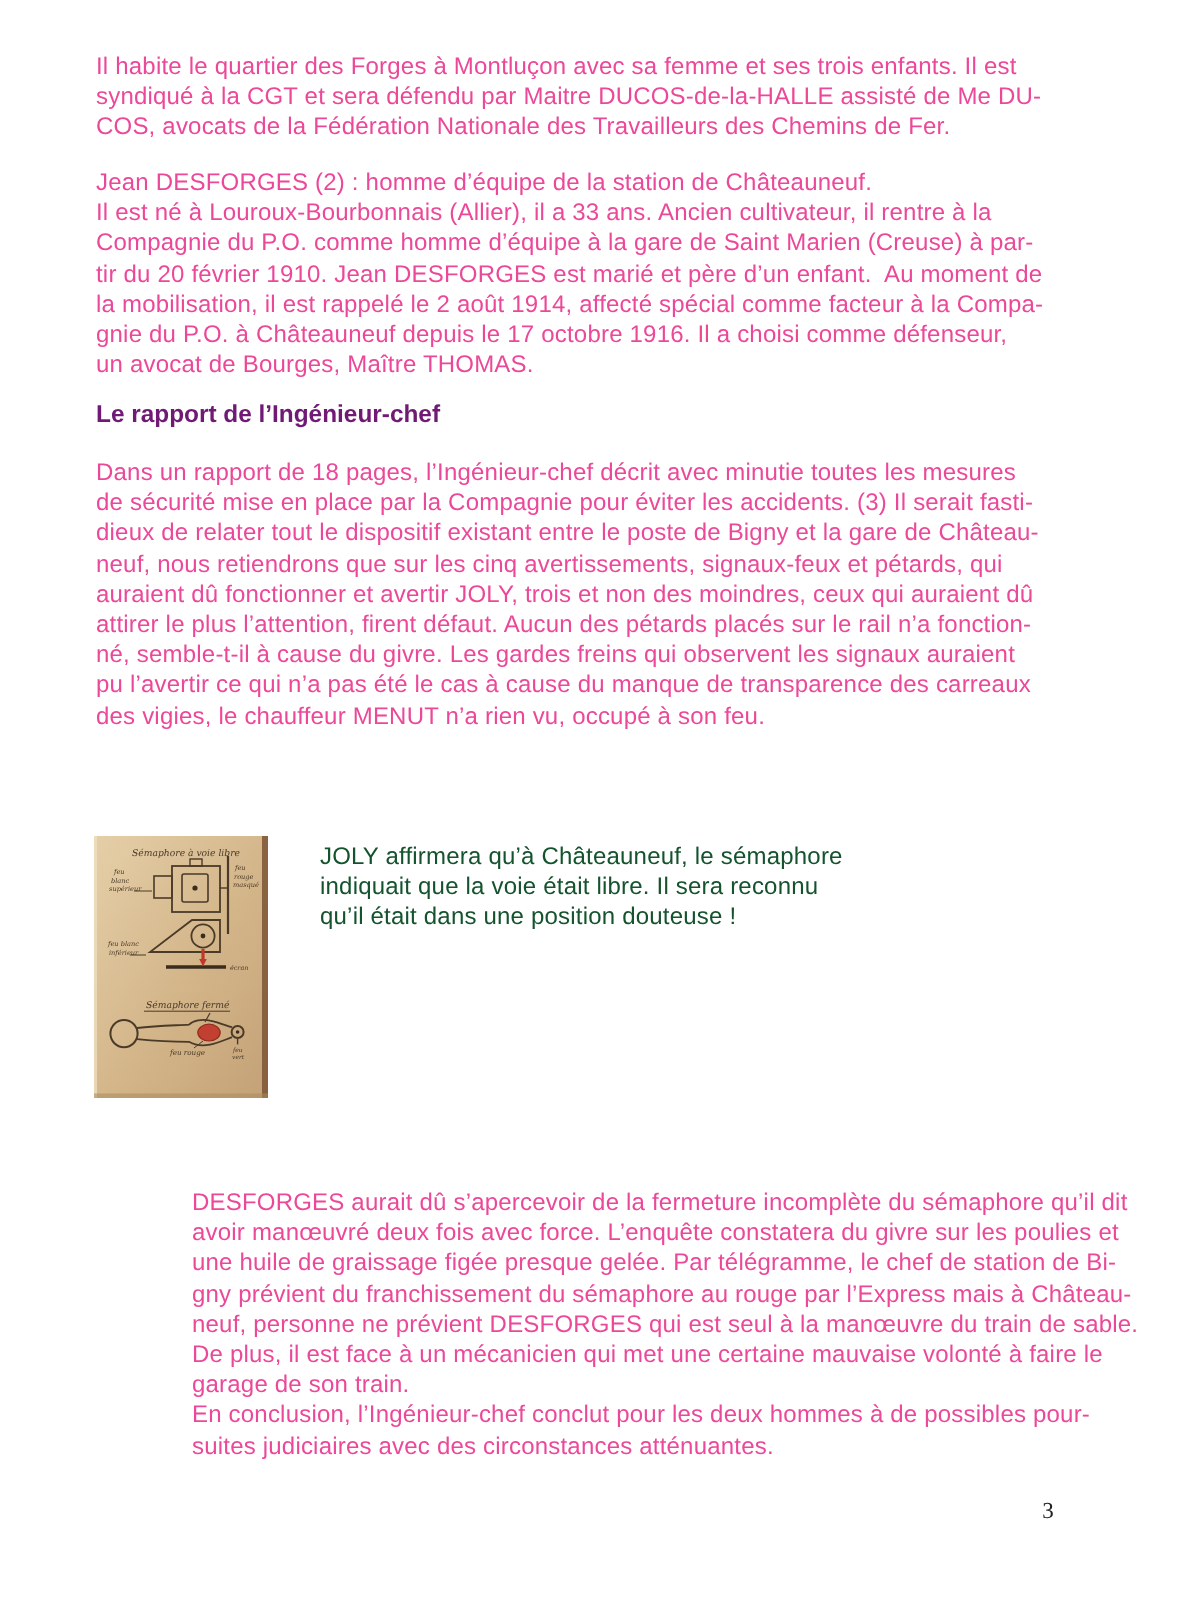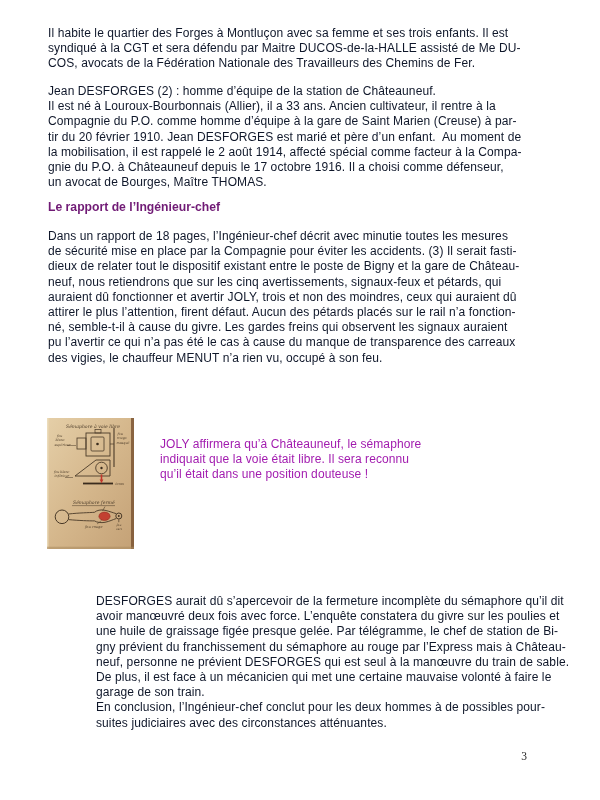--- a/index.html
+++ b/index.html
@@ -14,41 +14,40 @@
     width:600px; height:800px;
     background:#ffffff;
     overflow:hidden;
   }
   .para {
     position:absolute;
     left:48px;
     font-size:12px;
     line-height:15.2px;
     white-space:pre;
-    color:#0f172a;
+    color:#ec4899;
     letter-spacing:0.1px;
   }
   .heading {
     position:absolute;
     left:48px;
     font-size:12.2px;
     line-height:15.2px;
     font-weight:bold;
     white-space:pre;
     color:#701a75;
   }
   .side-note {
     position:absolute;
     left:160px; top:421px;
     font-size:12px;
     line-height:15.2px;
     white-space:pre;
-    color:#a21caf;
+    color:#14532d;
     letter-spacing:0.1px;
-    margin-top:16px;
   }
   .figure-wrap {
     position:absolute;
     left:47px; top:418px;
     width:87px; height:131px;
   }
   .page-number {
     position:absolute;
     left:514px; top:750px;
     width:20px;

